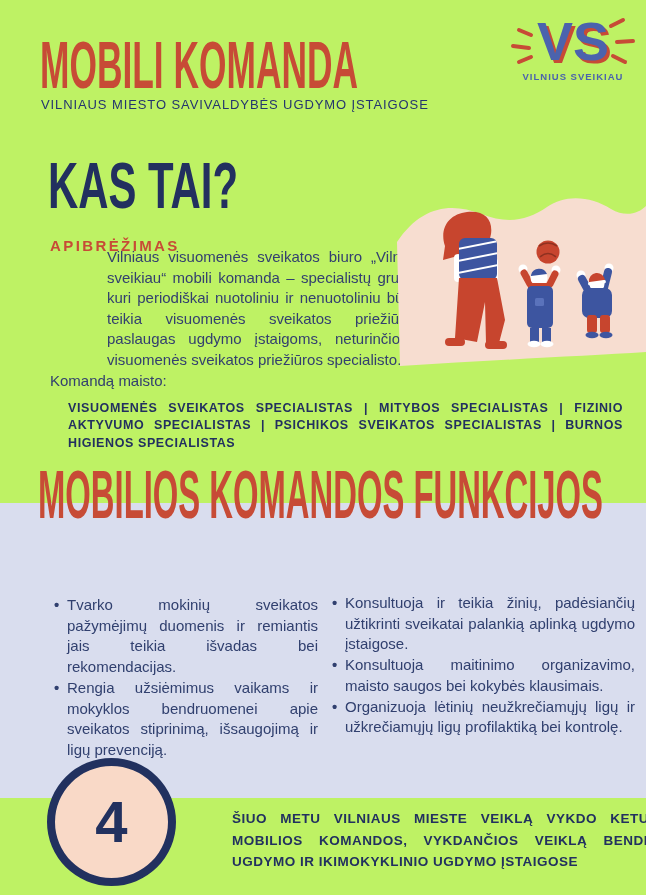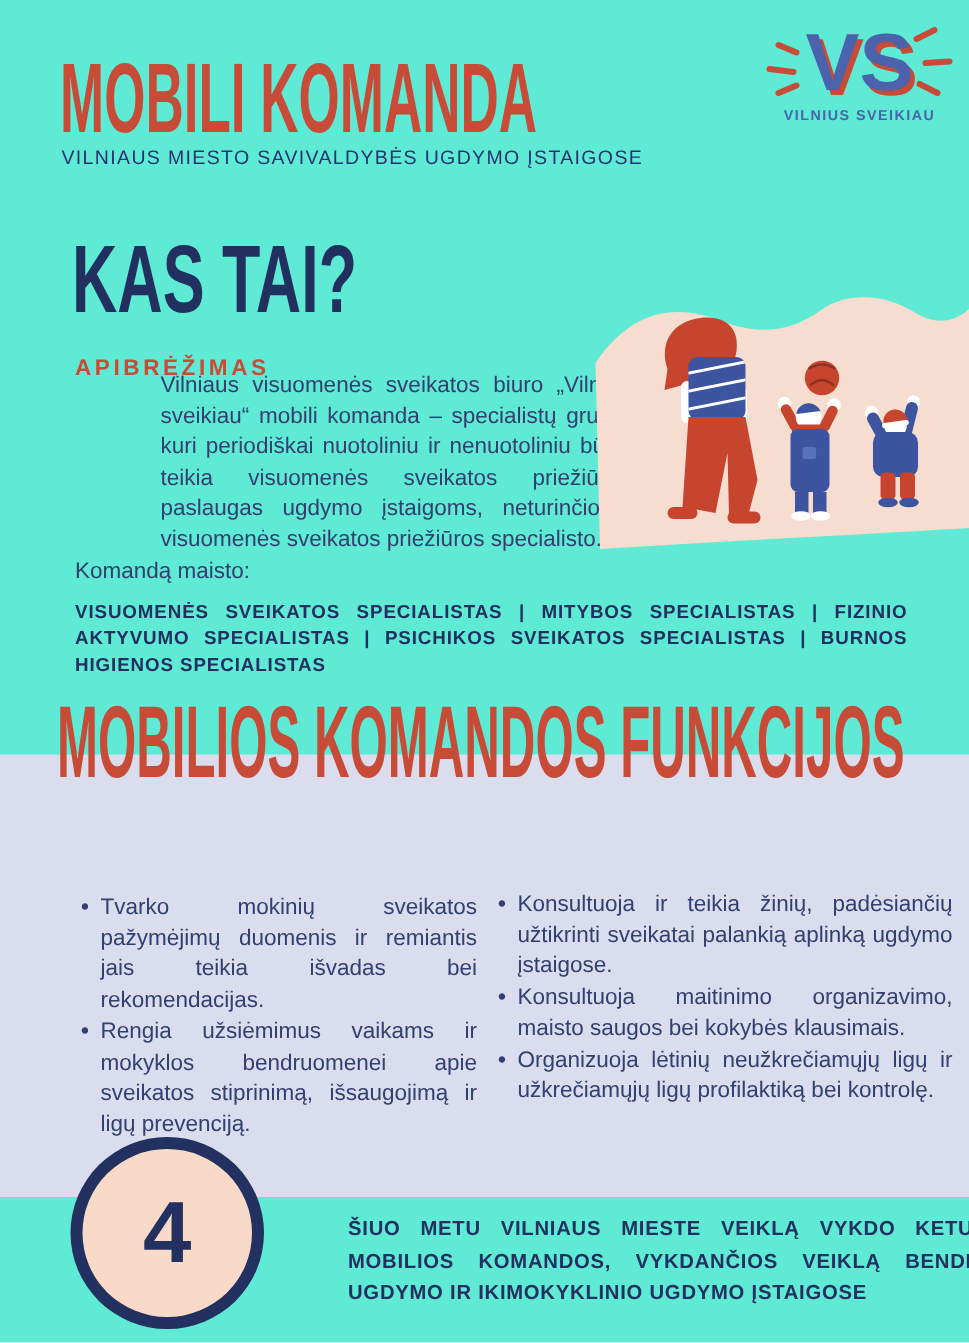--- a/index.html
+++ b/index.html
@@ -1,20 +1,20 @@
 <!DOCTYPE html>
 <html lang="lt"><head>
 <meta charset="utf-8">
 <style>
   * { margin:0; padding:0; box-sizing:border-box; }
   html,body { background:#ffffff; }
   body { font-family:"Liberation Sans", sans-serif; }
   .page {
     position:relative; width:646px; height:895px; margin:0 auto;
-    background:#5eead4; overflow:hidden;
+    background:#bef264; overflow:hidden;
   }
   svg text { font-family:"Liberation Sans", sans-serif; font-weight:700; }
 
   
   .title-svg { position:absolute; left:40px; top:36px; }
   .subtitle {
     position:absolute; left:41px; top:97px; white-space:nowrap;
     font-size:13px; font-weight:400; letter-spacing:0.9px; color:#24356E;
   }
   .logo { position:absolute; left:503px; top:2px; }
@@ -29,21 +29,21 @@
     position:absolute; left:62px; top:247px; width:313px;
     font-size:15px; line-height:20.6px; text-align:justify; color:#33406F;margin-left:45px;
   }
   .definition-closing {
     position:absolute; left:50px; top:371px; width:313px;
     font-size:15px; line-height:20.6px; color:#33406F;
   }
   .illustration { position:absolute; left:393px; top:180px; }
 
   .roles {
-    position:absolute; left:50px; top:400px; width:555px;
+    position:absolute; left:68px; top:400px; width:555px;
     font-size:12.5px; font-weight:700; letter-spacing:0.6px;
     line-height:17.4px; text-align:justify; color:#22305F;
   }
 
   
   .blue-band { position:absolute; left:0; top:503px; width:646px; height:295px; background:#D9DDEE; }
   .funkcijos-svg { position:absolute; left:38px; top:462px; }
 
   ul.func-list { list-style:none; position:absolute;margin-top:47px; }
   ul.func-list li {

